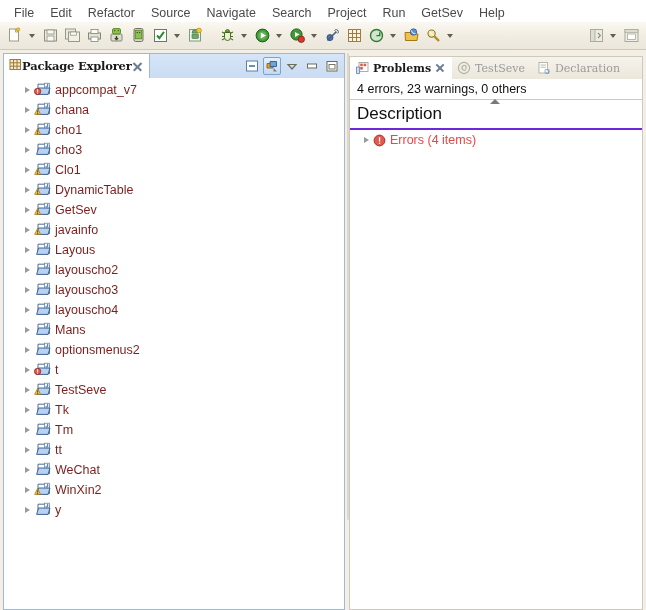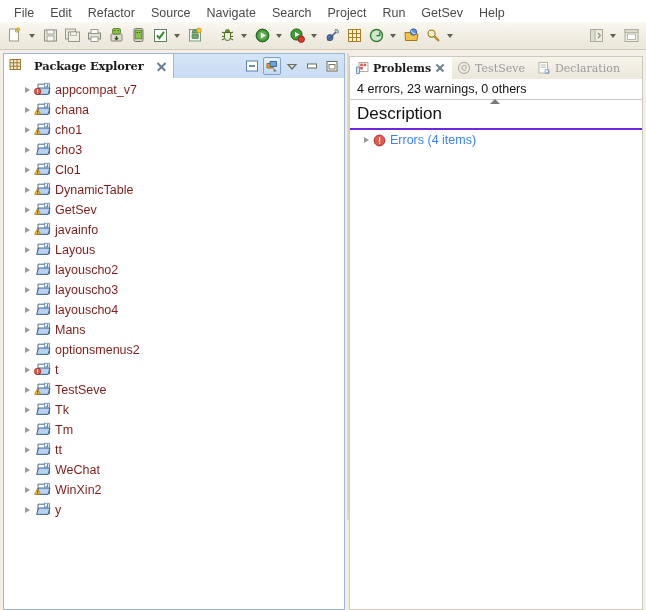--- a/index.html
+++ b/index.html
@@ -97,21 +97,21 @@
     align-items: stretch;
     position: relative;
     background: linear-gradient(to bottom,#d6e5f7 0%, #cadcf3 100%);
     border: 1px solid #9fb8d4;
     border-bottom: none;
     box-sizing: border-box;
   }
   #pe-tab {
     display: flex;
     align-items: center;
-    gap: 12px;
+    gap: 0;
     padding: 0 6px 0 5px;
     background: #ffffff;
     border-right: 1px solid #9fb8d4;
     box-sizing: border-box;
   }
   #pe-tab-label {
     font-family: "DejaVu Serif", serif;
     font-size: 11.5px;
     font-weight: bold;
     color: #1a1a1a;
@@ -277,21 +277,21 @@
     align-items: center;
     padding-left: 10px;
     box-sizing: border-box;
   }
   .prob-row .chev { width: 13px; }
   .err-dot {
     width: 13px; height: 13px;
     flex: none;
     margin-right: 4px;
   }
-  .prob-row-label { font-size: 12.5px; color: #3b82f6; }
+  .prob-row-label { font-size: 12.5px; color: #ef4444; }
 </style>
 </head>
 <body>
 
 <div id="menubar">
     <div class="menu-item">File</div>
     <div class="menu-item">Edit</div>
     <div class="menu-item">Refactor</div>
     <div class="menu-item">Source</div>
     <div class="menu-item">Navigate</div>

